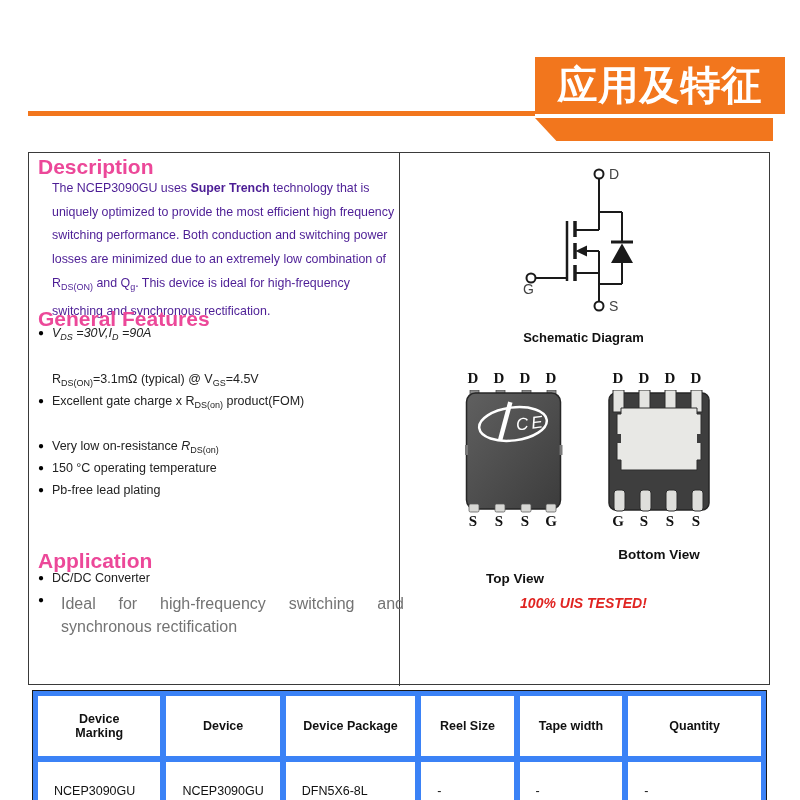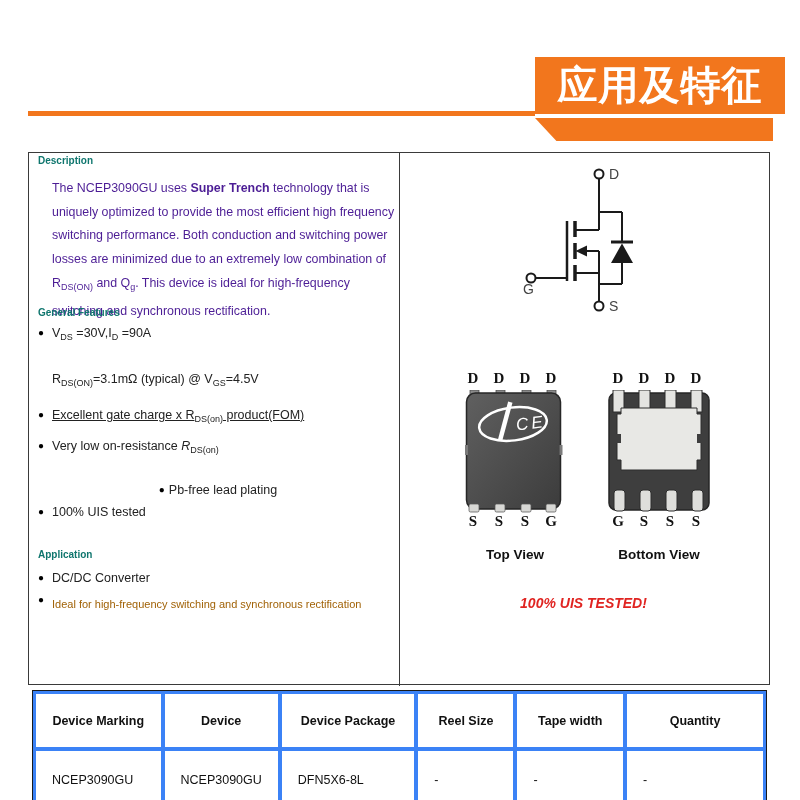--- a/index.html
+++ b/index.html
@@ -13,44 +13,44 @@
   .hrule{position:absolute;left:28px;top:111px;width:507px;height:5px;background:#F2761D;}
   .banner-ribbon{position:absolute;left:535px;top:118px;width:238px;height:23px;
                  background:#F2761D;clip-path:polygon(0 0,100% 0,100% 100%,9% 100%);}
 
   
   .content-box{position:absolute;left:28px;top:152px;width:740px;height:531px;
                border:1.5px solid #3a3a3a;background:#fff;}
   .col-divider{position:absolute;left:399px;top:152px;height:534px;width:0;
                border-left:1.5px solid #3a3a3a;}
 
-  .h1{position:absolute;font-size:10px;font-weight:bold;color:#0f766e;}
+  .h1{position:absolute;font-size:21px;font-weight:bold;color:#ec4899;}
   .para{position:absolute;left:52px;width:345px;font-size:12.4px;line-height:23.7px;color:#4c1d95;}
   .feat-row{position:absolute;left:38px;width:356px;font-size:12.5px;color:#222;height:20px;white-space:nowrap;}
   .feat-row .bullet{display:inline-block;width:14px;font-size:10px;vertical-align:1px;color:#000;}
   .feat-row.no-bullet{padding-left:14px;}
-  .app-just{position:absolute;left:52px;width:343px;font-size:11px;line-height:22.5px;
-            text-align:justify;color:#a16207;}
+  .app-just{position:absolute;left:61px;width:343px;font-size:16px;line-height:22.5px;
+            text-align:justify;color:#737373;}
   .sub{font-size:9px;vertical-align:-3px;letter-spacing:0;}
 
   
   .schematic-caption{position:absolute;left:399px;top:330px;width:369px;text-align:center;
                      font-size:13px;font-weight:bold;color:#111;}
   .pin-row{position:absolute;display:flex;justify-content:space-between;
            font-family:"Liberation Serif",serif;font-weight:bold;font-size:15px;color:#111;}
   .pin-row span{width:22px;text-align:center;}
   .pkg-caption{position:absolute;top:547px;width:140px;text-align:center;
                font-size:13.5px;font-weight:bold;color:#111;}
   .note-red{position:absolute;left:399px;width:369px;text-align:center;
             font-size:14px;font-weight:bold;font-style:italic;}
 
   
   table.order{position:absolute;left:32px;top:690px;width:735px;border-collapse:collapse;
               font-size:12.5px;color:#111;}
-  table.order th,table.order td{border:4px solid #3b82f6;padding:16px;}
+  table.order th,table.order td{border:6px solid #3b82f6;padding:16px;}
   table.order th{height:21px;font-weight:bold;}
   table.order td{height:26px;font-weight:normal;}
   table.order{border:2px solid #1a1a1a;outline:1px solid #1a1a1a;outline-offset:-1px;}
 </style>
 </head>
 <body>
 
 <div id="page">
 
   <div class="banner-main">应用及特征</div>
@@ -58,37 +58,37 @@
   <div class="banner-ribbon"></div>
 
   <div class="content-box"></div>
   <div class="col-divider"></div>
 
   <div class="h1" style="left:38px;top:155px;">Description</div>
   <div class="para" style="top:177px;"><span>The NCEP3090GU uses </span><span style="font-weight: bold;">Super Trench</span><span> technology that is uniquely optimized to provide the most efficient high frequency switching performance. Both conduction and switching power losses are minimized due to an extremely low combination of R</span><span class="sub">DS(ON)</span><span> and Q</span><span class="sub">g</span><span>. This device is ideal for high-frequency switching and synchronous rectification.</span></div>
 
   <div class="h1" style="left:38px;top:307px;">General Features</div>
 
-  <div class="feat-row" style="top:326px;">
+  <div class="feat-row" style="top:326px;font-style:italic;">
     <span class="bullet">●</span><span><span>V</span><span class="sub">DS</span><span> =30V,I</span><span class="sub">D</span><span> =90A</span></span>
   </div>
   <div class="feat-row no-bullet" style="top:372px;">
     <span><span>R</span><span class="sub">DS(ON)</span><span>=3.1mΩ (typical) @ V</span><span class="sub">GS</span><span>=4.5V</span></span>
   </div>
-  <div class="feat-row" style="top:408px;text-decoration:underline;">
+  <div class="feat-row" style="top:394px;">
     <span class="bullet">●</span><span><span>Excellent gate charge x R</span><span class="sub">DS(on)</span><span> product(FOM)</span></span>
   </div>
   <div class="feat-row" style="top:439px;">
     <span class="bullet">●</span><span><span>Very low on-resistance </span><span style="font-style: italic;">R</span><span class="sub">DS(on)</span></span>
   </div>
-  <div class="feat-row" style="top:483px;text-align:center;">
+  <div class="feat-row" style="top:461px;">
+    <span class="bullet">●</span><span><span>150 °C operating temperature</span></span>
+  </div>
+  <div class="feat-row" style="top:483px;">
     <span class="bullet">●</span><span><span>Pb-free lead plating</span></span>
-  </div>
-  <div class="feat-row" style="top:505px;">
-    <span class="bullet">●</span><span><span>100% UIS tested</span></span>
   </div>
 
   <div class="h1" style="left:38px;top:549px;">Application</div>
   <div class="feat-row" style="top:571px;">
     <span class="bullet">●</span><span><span>DC/DC Converter</span></span>
   </div>
   <div class="feat-row" style="top:593px;width:16px;">
     <span class="bullet">●</span>
   </div>
   <div class="app-just" style="top:593px;"><span>Ideal for high-frequency switching and synchronous rectification</span></div>
@@ -114,20 +114,21 @@
       <line x1="156" y1="84" x2="178" y2="84" stroke-width="3"></line>
       <line x1="167" y1="105" x2="167" y2="126"></line>
       <line x1="144" y1="126" x2="167" y2="126"></line>
     </g>
     <polygon points="120.5,93 132,87.5 132,98.5" fill="#1a1a1a"></polygon>
     <polygon points="156,105 178,105 167,85.5" fill="#1a1a1a"></polygon>
     <text x="154" y="21" font-size="14" fill="#444">D</text>
     <text x="68" y="136" font-size="14" fill="#444">G</text>
     <text x="154" y="153" font-size="14" fill="#444">S</text>
   </svg>
+  <div class="schematic-caption">Schematic Diagram</div>
 
   <div class="pin-row" style="left:462px;top:370px;width:100px;">
     <span>D</span>
     <span>D</span>
     <span>D</span>
     <span>D</span>
   </div>
   <svg style="position:absolute;left:465px;top:390px;" width="98" height="124" viewBox="0 0 98 124">
     <defs>
       <linearGradient id="gradTop" x1="0" y1="0" x2="1" y2="1">
@@ -151,21 +152,21 @@
       <line x1="33" y1="49" x2="48" y2="12" stroke="#ffffff" stroke-width="4.5"></line>
       <text x="51" y="41" font-size="17" font-style="italic" fill="#ffffff" letter-spacing="3" font-family="Liberation Sans, sans-serif">CE</text>
     </g>
   </svg>
   <div class="pin-row" style="left:462px;top:513px;width:100px;">
     <span>S</span>
     <span>S</span>
     <span>S</span>
     <span>G</span>
   </div>
-  <div class="pkg-caption" style="left:445px;">Top View</div>
+  <div class="pkg-caption" style="left:445px;margin-top:24px;">Top View</div>
 
   <div class="pin-row" style="left:607px;top:370px;width:100px;">
     <span>D</span>
     <span>D</span>
     <span>D</span>
     <span>D</span>
   </div>
   <svg style="position:absolute;left:607px;top:390px;" width="104" height="124" viewBox="0 0 104 124">
     <rect x="2" y="3" width="100" height="117" rx="7" fill="#3e3e3e" stroke="#262626" stroke-width="1.5"></rect>
     <rect x="6" y="0" width="11" height="22" fill="#e4e4e1" stroke="#2c2c2c" stroke-width="1"></rect>

